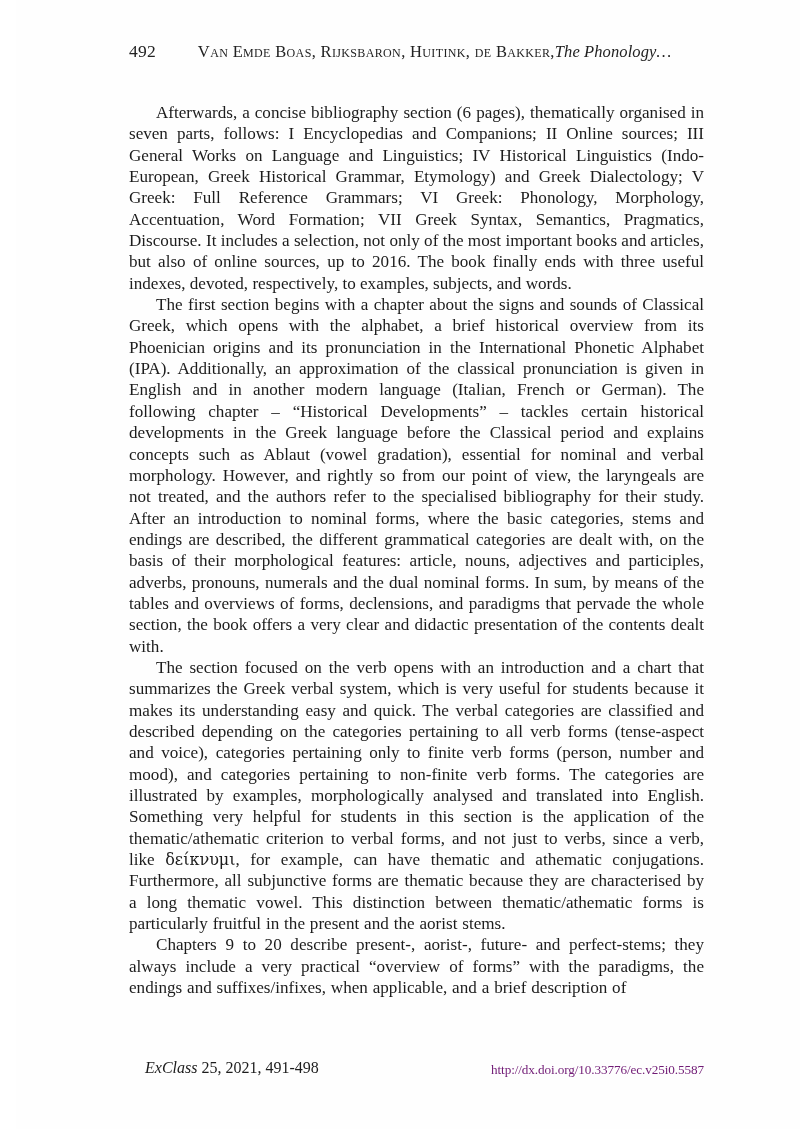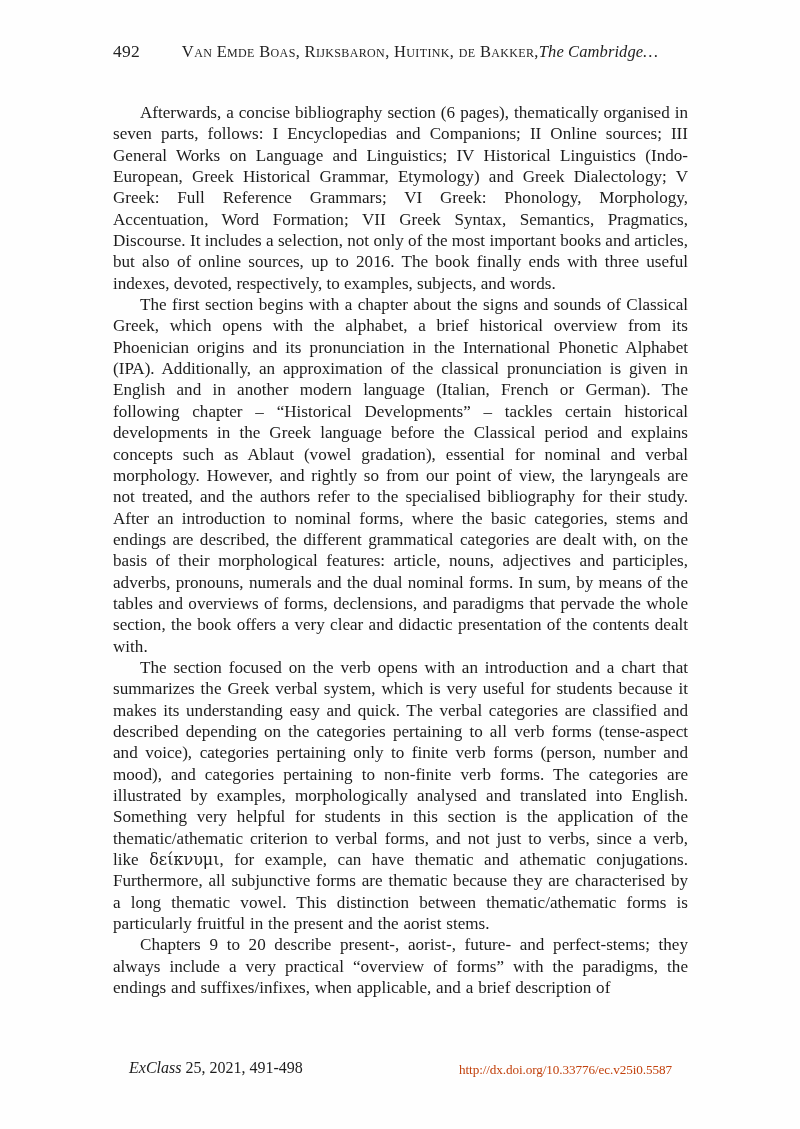--- a/index.html
+++ b/index.html
@@ -13,20 +13,21 @@
     position: relative;
     font-family: "Liberation Serif", "DejaVu Serif", serif;
     color: #1a1a1a;
     overflow: hidden;
   }
 
   .page {
     position: absolute;
     inset: 0;
     background: #fefefe;
+    margin-left: 16px;
   }
 
   
   .running-head {
     position: absolute;
     left: 113px;
     top: 41px;
     width: 574px;
     height: 26px;
     display: flex;
@@ -92,36 +93,36 @@
     top: 0;
     font-size: 16px;
     color: #1c1c1c;
     white-space: nowrap;
   }
   .footer-left .jrn {
     font-style: italic;
   }
   .footer-right {
     position: absolute;
-    right: 16px;
+    right: 0;
     top: 3px;
     font-size: 13.2px;
-    color: #c2410c;
+    color: #701a75;
     white-space: nowrap;
     letter-spacing: -0.1px;
   }
 </style>
 </head>
 <body>
 
 <div class="page">
 
   <div class="running-head">
     <span class="folio">492</span>
-    <span class="head-title"><span class="smallcaps">Van Emde Boas, Rijksbaron, Huitink, de Bakker,</span><span class="head-italic">The Cambridge…</span></span>
+    <span class="head-title"><span class="smallcaps">Van Emde Boas, Rijksbaron, Huitink, de Bakker,</span><span class="head-italic">The Phonology…</span></span>
   </div>
 
   <div class="body-col">
 
     <p class="para">Afterwards, a concise bibliography section (6 pages), thematically organised in seven parts, follows: I Encyclopedias and Companions; II Online sources; III General Works on Language and Linguistics; IV Historical Linguistics (Indo-European, Greek Historical Grammar, Etymology) and Greek Dialectology; V Greek: Full Reference Grammars; VI Greek: Phonology, Morphology, Accentuation, Word Formation; VII Greek Syntax, Semantics, Pragmatics, Discourse.  It includes a selection, not only of the most important books and articles, but also of online sources, up to 2016. The book finally ends with three useful indexes, devoted, respectively, to examples, subjects, and words.</p>
 
     <p class="para loose">The first section begins with a chapter about the signs and sounds of Classical Greek, which opens with the alphabet, a brief historical overview from its Phoenician origins and its pronunciation in the International Phonetic Alphabet (IPA). Additionally, an approximation of the classical pronunciation is given in English and in another modern language (Italian, French or German). The following chapter – “Historical Developments” – tackles certain historical developments in the Greek language before the Classical period and explains concepts such as Ablaut (vowel gradation), essential for nominal and verbal morphology. However, and rightly so from our point of view, the laryngeals are not treated, and the authors refer to the specialised bibliography for their study. After an introduction to nominal forms, where the basic categories, stems and endings are described, the different grammatical categories are dealt with, on the basis of their morphological features: article, nouns, adjectives and participles, adverbs, pronouns, numerals and the dual nominal forms. In sum, by means of the tables and overviews of forms, declensions, and paradigms that pervade the whole section, the book offers a very clear and didactic presentation of the contents dealt with.</p>
 
     <p class="para loose"><span>The section focused on the verb opens with an introduction and a chart that summarizes the Greek verbal system, which is very useful for students because it makes its understanding easy and quick. The verbal categories are classified and described depending on the categories pertaining to all verb forms (tense-aspect and voice), categories pertaining only to finite verb forms (person, number and mood), and categories pertaining to non-finite verb forms. The categories are illustrated by examples, morphologically analysed and translated into English. Something very helpful for students in this section is the application of the thematic/athematic criterion to verbal forms, and not just to verbs, since a verb, like </span><span class="greek">δείκνυμι</span><span>, for example, can have thematic and athematic conjugations. Furthermore, all subjunctive forms are thematic because they are characterised by a long thematic vowel. This distinction between thematic/athematic forms is particularly fruitful in the present and the aorist stems.</span></p>
 

